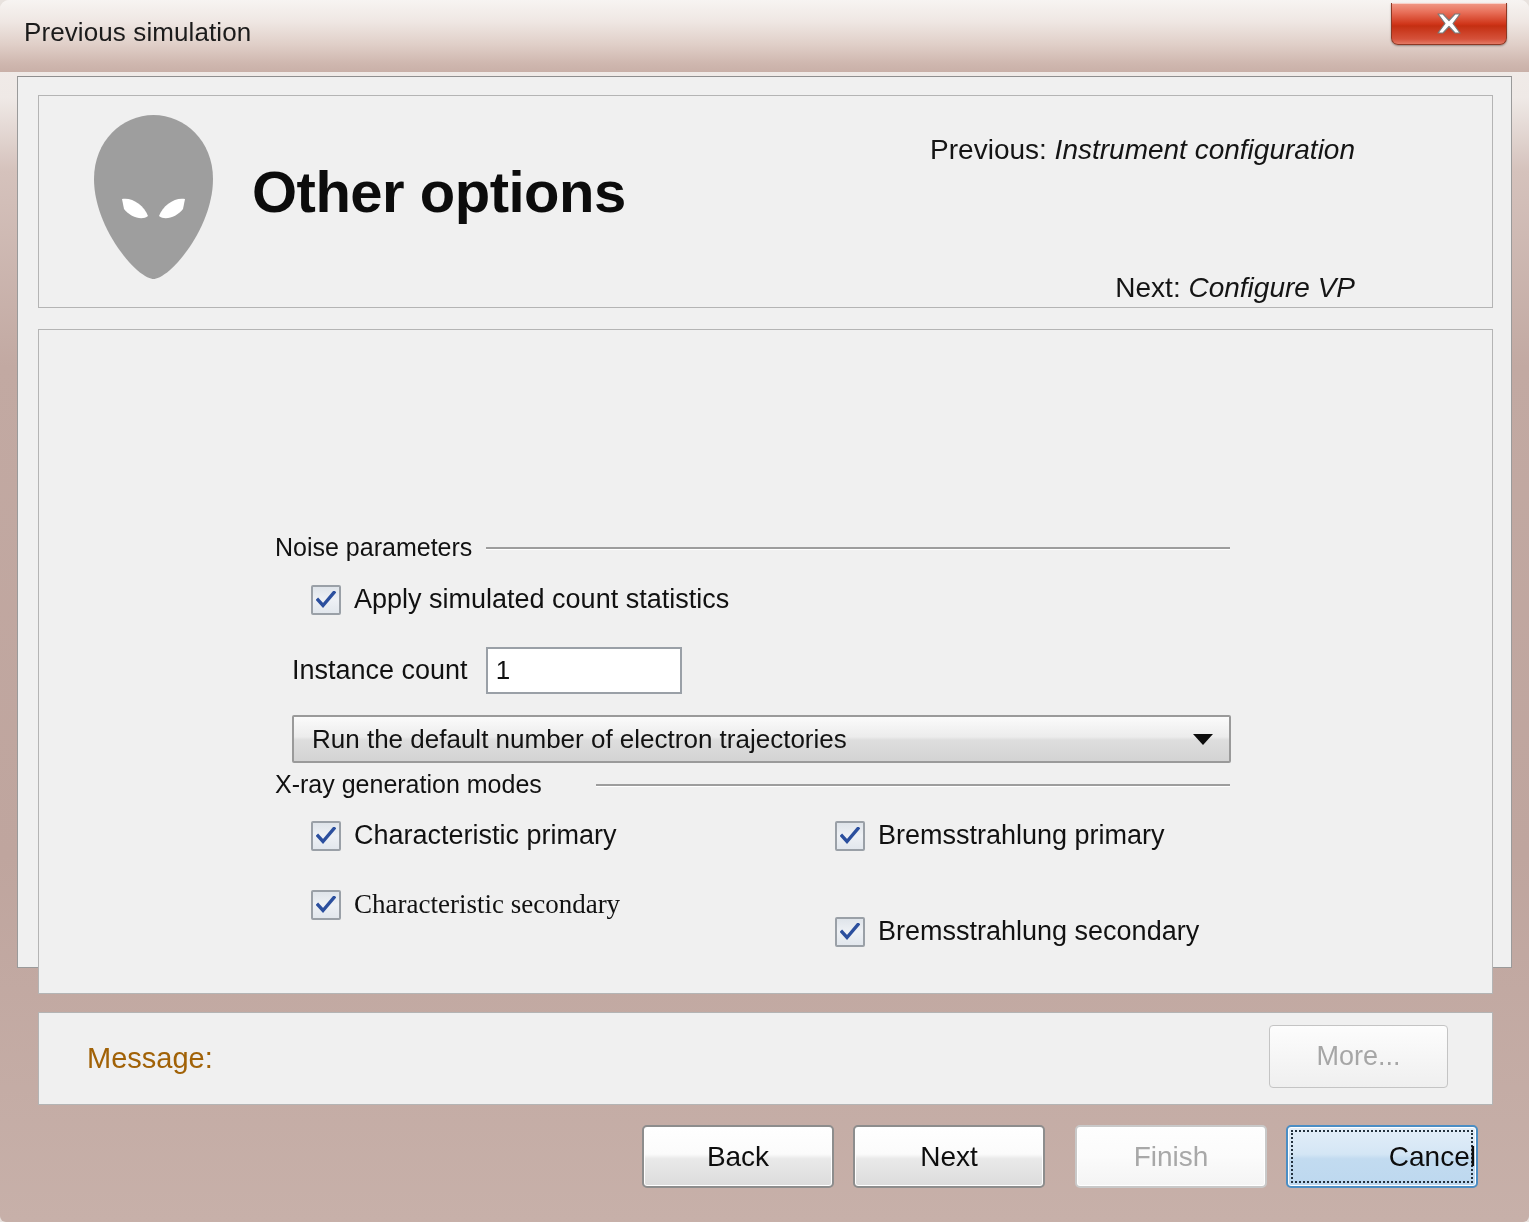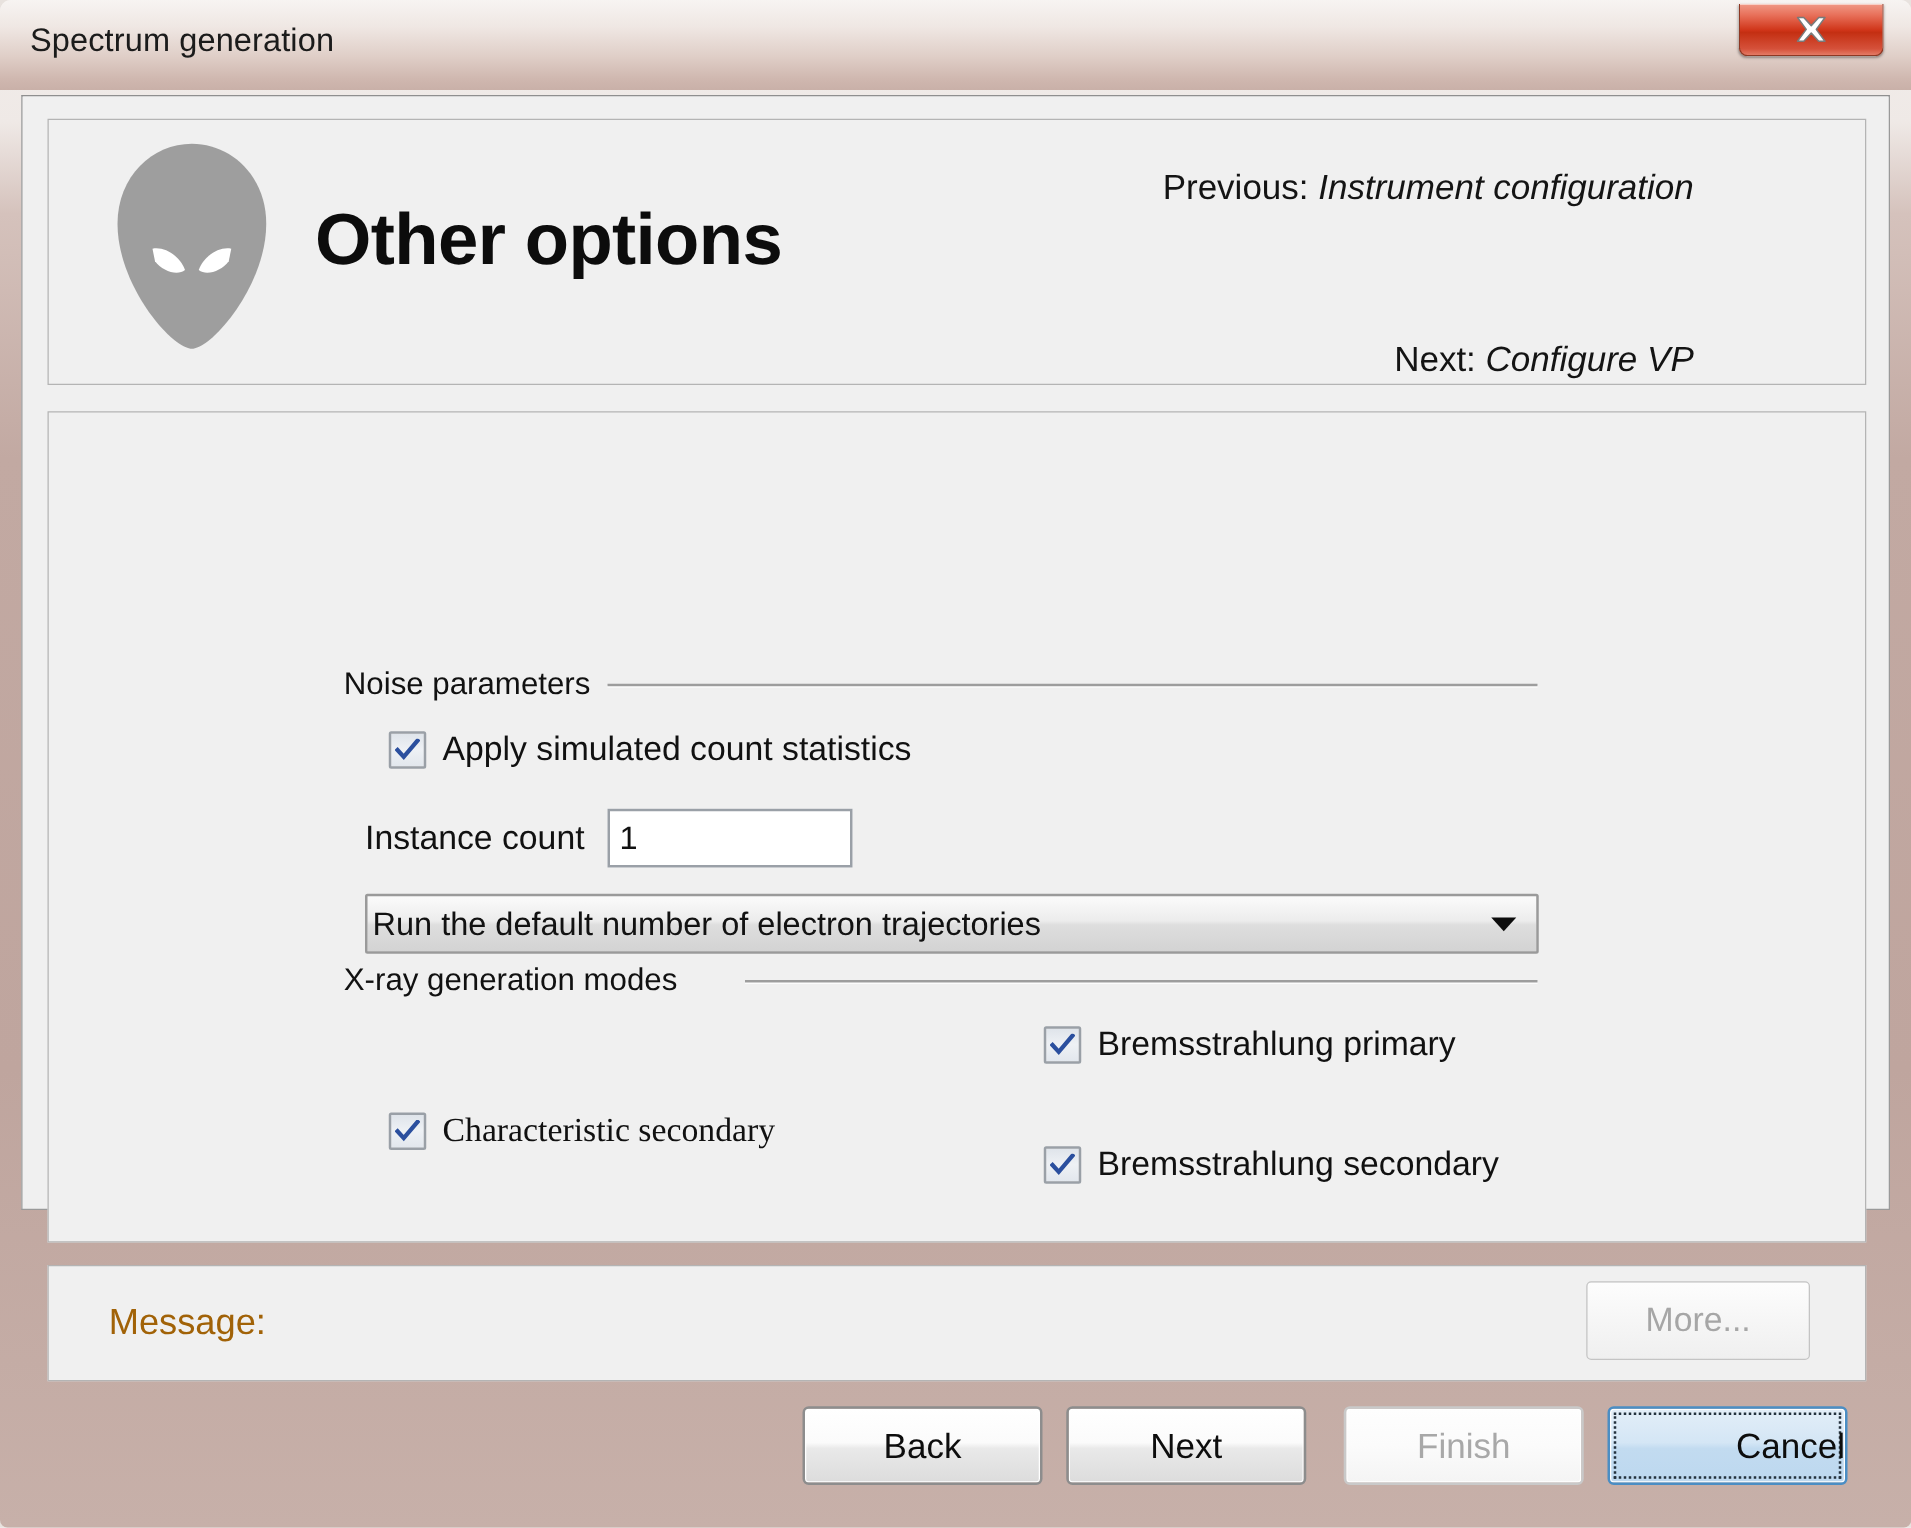--- a/index.html
+++ b/index.html
@@ -218,21 +218,21 @@
     background: linear-gradient(180deg, #fbfbfb 0%, #ececec 45%, #dedede 52%, #d3d3d3 100%);
     border: 2px solid #9a9a9a;
     border-radius: 2px;
     display: flex;
     align-items: center;
     cursor: pointer;
   }
   #traj-combo-text {
     font-size: 26px;
     color: #121212;
-    padding-left: 4px;
+    padding-left: 18px;
     white-space: nowrap;
     flex: 1;
   }
   #traj-combo-arrow {
     width: 52px;
     display: flex; align-items: center; justify-content: center;
   }
 
   
   #message-panel {
@@ -308,21 +308,21 @@
   #btn-next   { left: 835px; }
   #btn-finish { left: 1057px; }
   #btn-cancel { left: 1268px; justify-content: flex-end; }
 </style>
 </head>
 <body>
 
 <div id="window">
 
   <div id="titlebar">
-    <div id="title-text">Spectrum generation</div>
+    <div id="title-text">Previous simulation</div>
     <div id="close-button">
       <svg width="34" height="26" viewBox="0 0 34 26" aria-hidden="true">
         <path d="M6 3 L11 3 L17 9.5 L23 3 L28 3 L21 12.5 L28 22 L23 22 L17 15.5 L11 22 L6 22 L13 12.5 Z" fill="#ffffff" stroke="#7a7a7a" stroke-width="1.2" stroke-linejoin="round"></path>
       </svg>
     </div>
   </div>
 
   <div id="client">
 
     <div id="header-panel">
@@ -382,20 +382,28 @@
             <path d="M1 1 L21 1 L11 12 Z" fill="#0d0d0d"></path>
           </svg>
         </span>
       </div>
 
       <div class="group-header" style="top:440px;gap:40px;">
         <span class="group-label">X-ray generation modes</span>
         <span class="group-rule"></span>
       </div>
 
+      <div class="cb-row" style="left:272px; top:490px;">
+        <span class="checkbox">
+          <svg width="20" height="18" viewBox="0 0 20 18" aria-hidden="true">
+            <path d="M2 9 L7 14.5 L18 1.5" fill="none" stroke="#2b4f9e" stroke-width="3.4" stroke-linecap="square"></path>
+          </svg>
+        </span>
+        <span class="cb-label">Characteristic primary</span>
+      </div>
 
       <div class="cb-row" style="left:796px; top:490px;">
         <span class="checkbox">
           <svg width="20" height="18" viewBox="0 0 20 18" aria-hidden="true">
             <path d="M2 9 L7 14.5 L18 1.5" fill="none" stroke="#2b4f9e" stroke-width="3.4" stroke-linecap="square"></path>
           </svg>
         </span>
         <span class="cb-label">Bremsstrahlung primary</span>
       </div>
 

